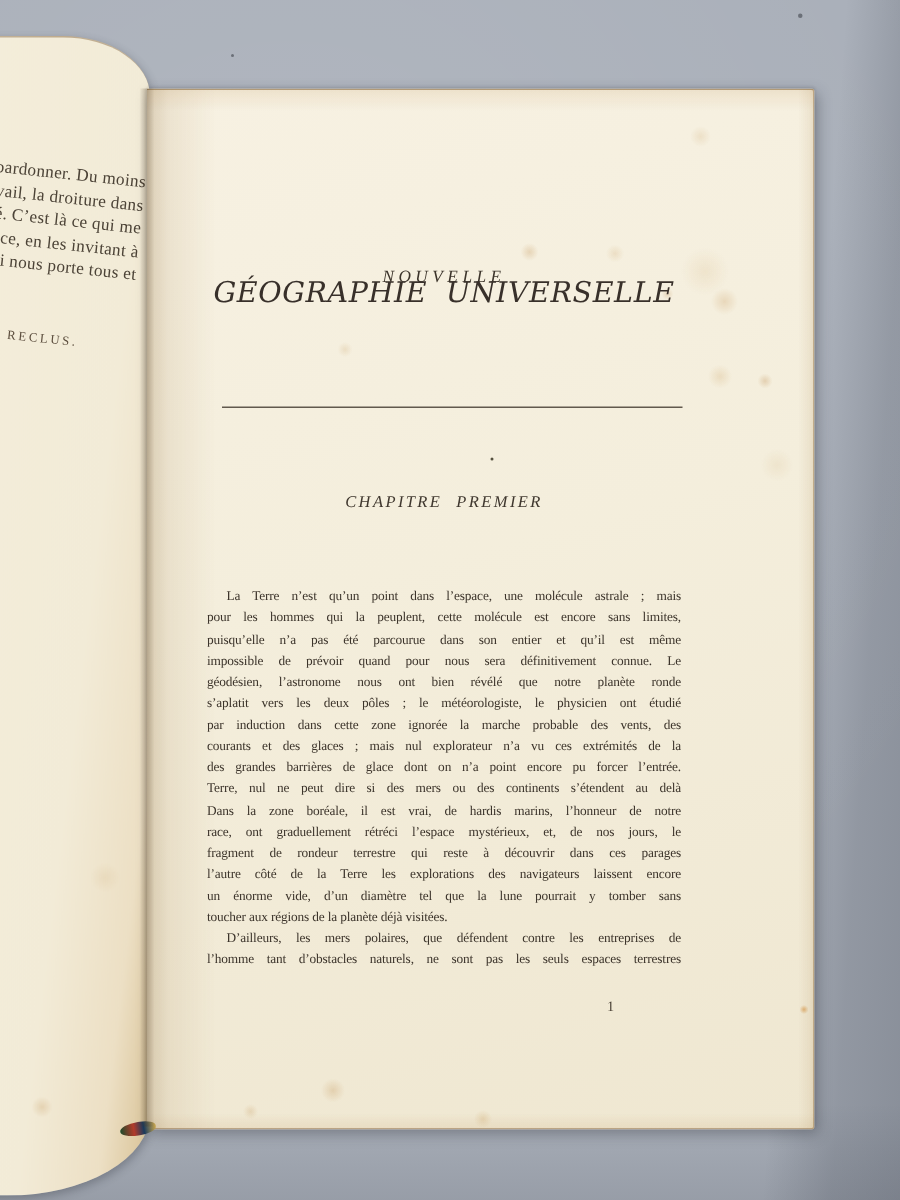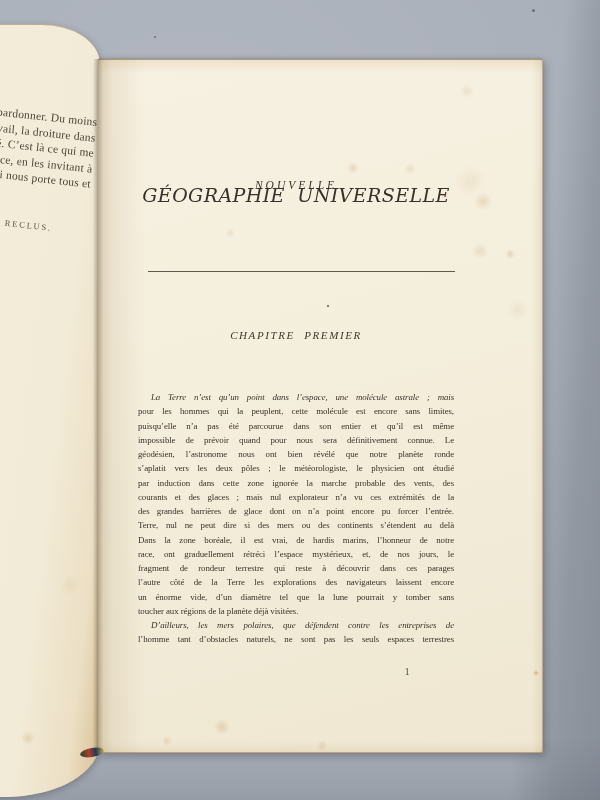--- a/index.html
+++ b/index.html
@@ -89,21 +89,21 @@
   .rule{position:absolute;left:50px;top:211px;width:307px;height:1px;background:#463e34;opacity:.85;}
   .printers-dot{position:absolute;left:229px;top:245px;width:2px;height:2px;border-radius:50%;background:#55503f;}
   .chapter-heading{top:269px;font-size:11px;letter-spacing:1.6px;word-spacing:5px;color:#40382f;}
   .section-heading{top:301px;font-family:"Liberation Sans","DejaVu Sans",sans-serif;font-weight:bold;font-size:7.5px;letter-spacing:1.6px;word-spacing:4px;color:#3a332c;}
 
   .body-block{
     position:absolute;left:40px;top:330px;width:316px;
     font-size:8.9px;line-height:14.25px;letter-spacing:-.1px;color:#3c342b;
   }
   .bl{text-align:justify;text-align-last:justify;height:14.25px;overflow:hidden;}
-  .bl.ind{text-indent:13px;font-style:italic;}
+  .bl.ind{text-indent:13px;}
   .bl.pe{text-align-last:left;}
   .page-number{position:absolute;left:296px;top:607px;width:26px;text-align:center;font-size:9.5px;color:#473e33;}
 </style>
 </head>
 <body>
 
 <div class="bg"></div>
 <div class="bg-speck speck-a"></div>
 <div class="bg-speck speck-b"></div>
 

